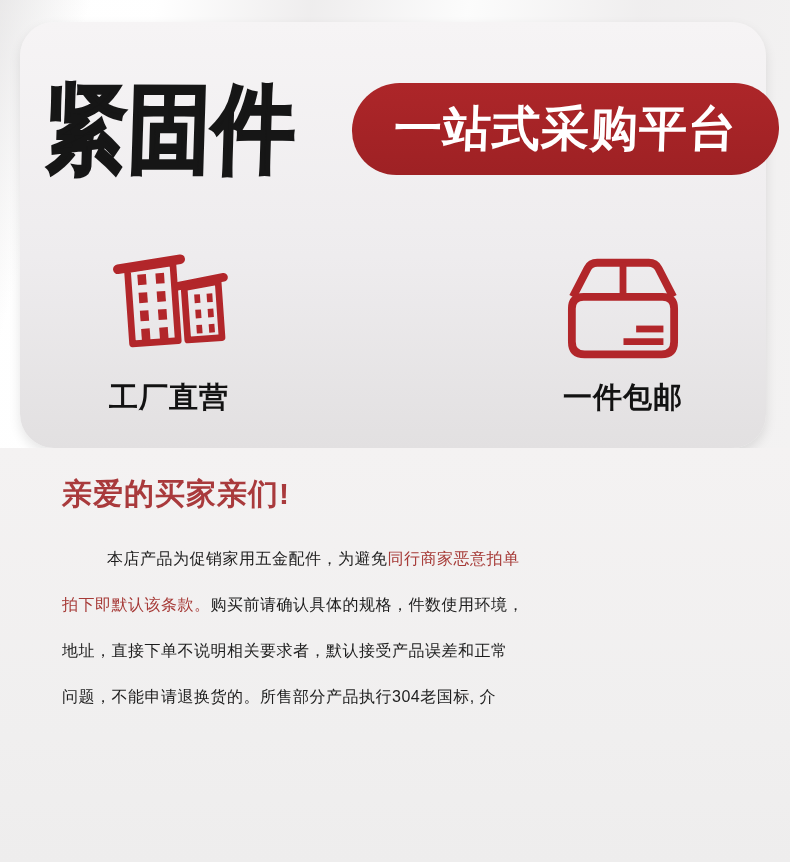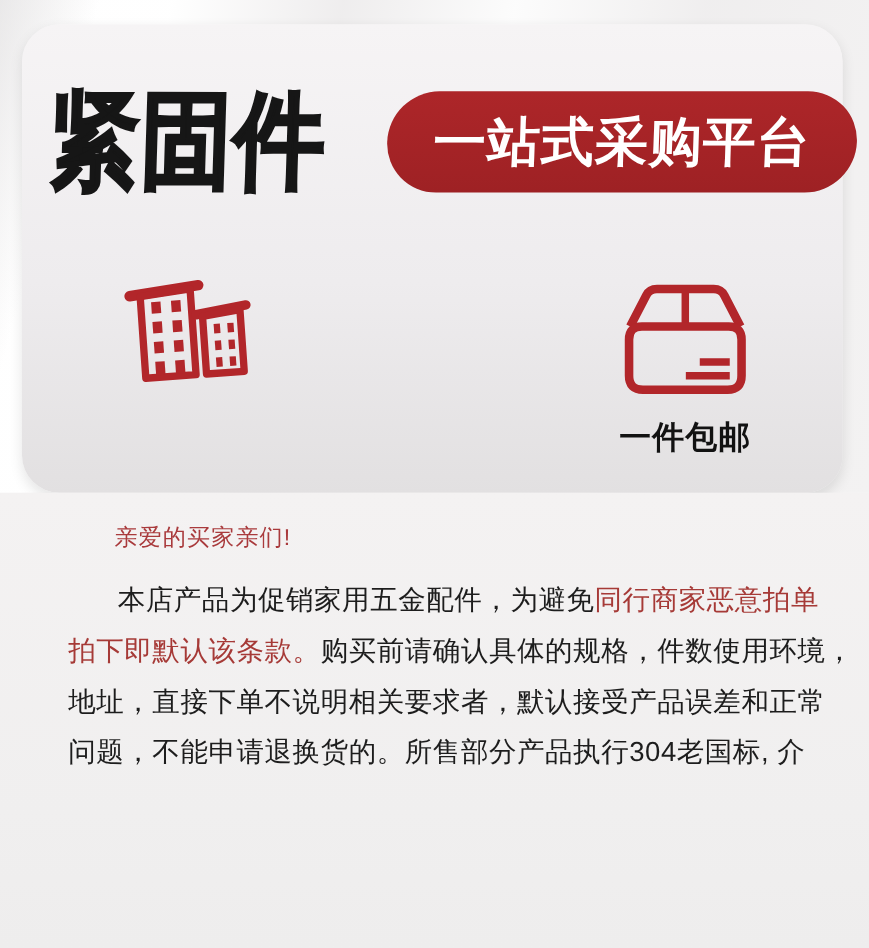--- a/index.html
+++ b/index.html
@@ -57,25 +57,25 @@
     margin-top:12px; font-size:29px; font-weight:900; color:#121212;
     letter-spacing:1px; white-space:nowrap;
   }
 
   .notice {
     position:absolute; top:448px; left:0; width:790px; height:414px;
     background:linear-gradient(180deg,#f4f2f2 0%, #f0efef 70%, #eeeded 100%);
     padding:26px 38px 0 62px;
   }
   .notice-heading {
-    font-size:21px; font-weight:400; color:#a93a3c; letter-spacing:1px;margin-left:42px;
+    font-size:30px; font-weight:700; color:#a93a3c; letter-spacing:1px;
   }
   .notice-body { margin-top:21px; }
   .nline {
-    font-size:25px; line-height:46px; color:#1d1d1d;
+    font-size:16px; line-height:46px; color:#1d1d1d;
     letter-spacing:.5px; white-space:nowrap;
   }
   .nline.indent { padding-left:45px; }
   .nline .red { color:#a63a37; }
 </style>
 </head>
 <body>
 
 <div class="page">
   <div class="top-zone"></div>
@@ -108,20 +108,21 @@
                 <rect x="53" y="89" width="9" height="13"></rect>
               <rect x="92" y="57" width="6" height="9"></rect>
                 <rect x="105" y="57" width="6" height="9"></rect>
               <rect x="92" y="73" width="6" height="9"></rect>
                 <rect x="105" y="73" width="6" height="9"></rect>
               <rect x="92" y="89" width="6" height="9"></rect>
                 <rect x="105" y="89" width="6" height="9"></rect>
             </g>
           </svg>
         </span>
+        <div class="flabel">工厂直营</div>
       </div>
 
 
       <div class="feature">
         <span class="ficon">
           <svg width="132" height="112" viewBox="0 0 135 115">
             <g fill="none" stroke="#b2262a" stroke-linejoin="round">
               <path d="M16 44 L31 15 Q34 9 41 9 H94 Q101 9 104 15 L119 44" stroke-width="8"></path>
               <path d="M67.5 9 V44" stroke-width="7"></path>
               <path d="M15 56 Q15 44 27 44 H108 Q120 44 120 56 V90 Q120 103 107 103 H28 Q15 103 15 90 Z" stroke-width="8"></path>

